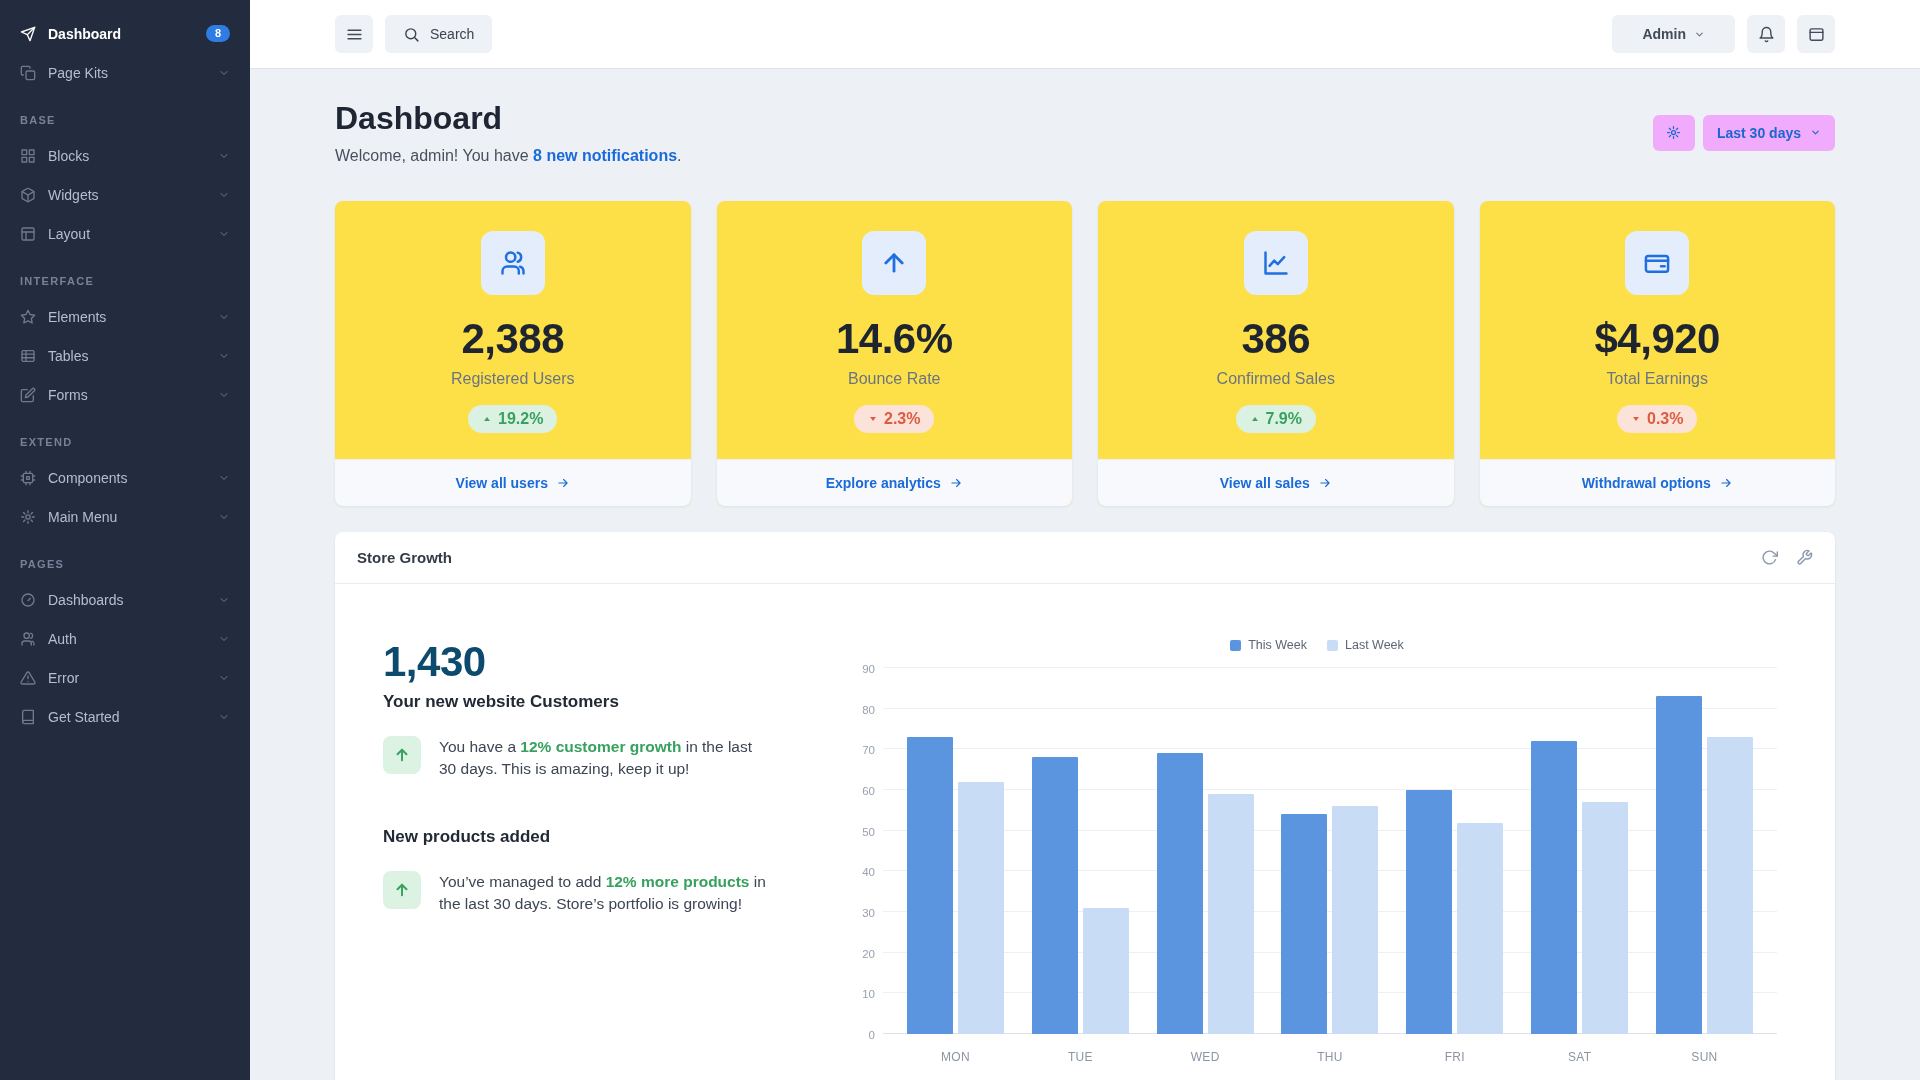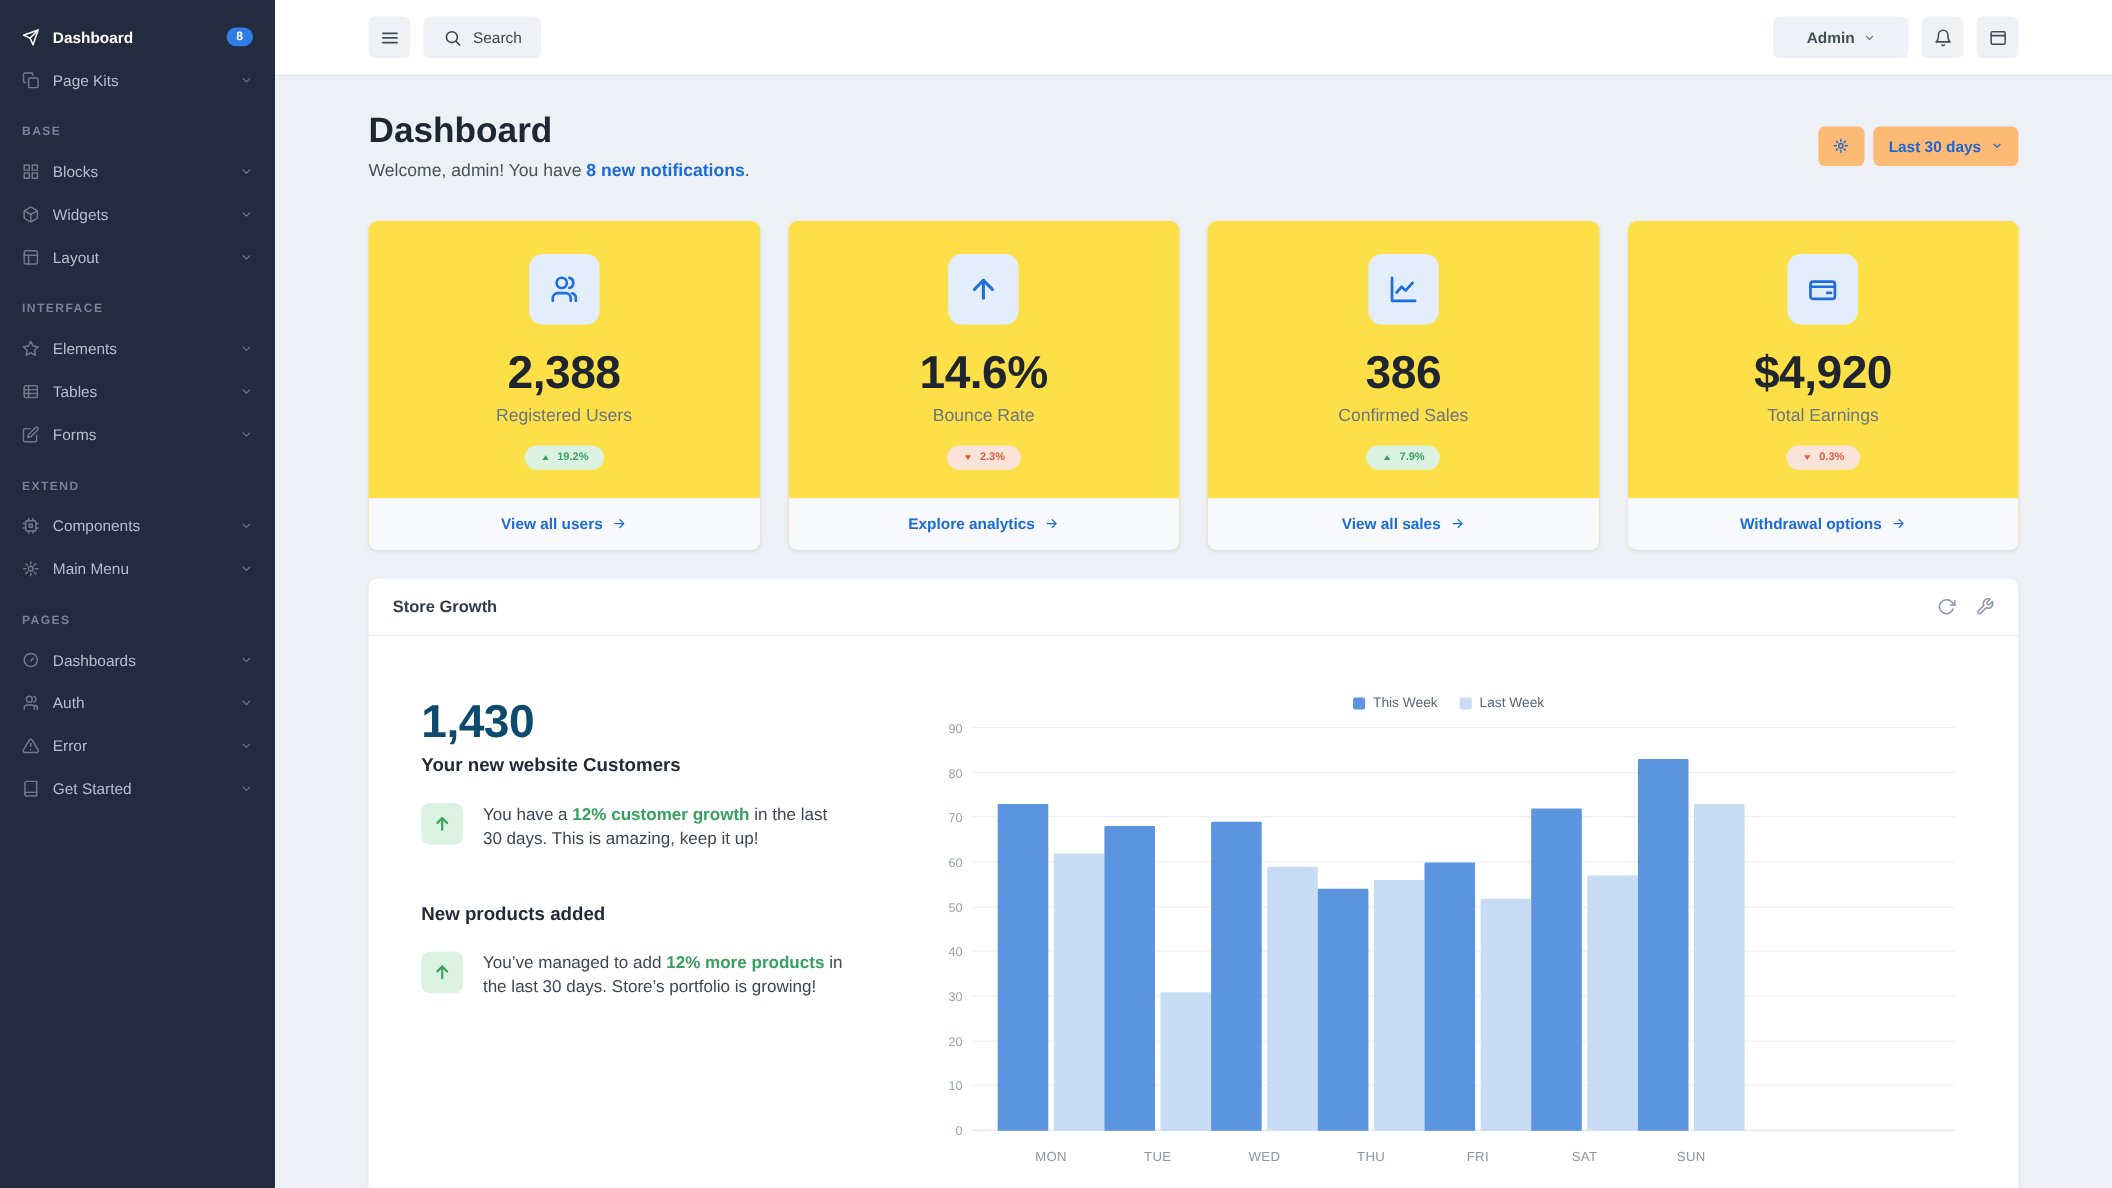--- a/index.html
+++ b/index.html
@@ -40,34 +40,34 @@
   .admin-btn .chev{width:11px;height:11px;color:#6c7582}
 
   .content{flex:1;overflow:hidden;padding-top:32px}
 
   
   .page-head{display:flex;align-items:center;justify-content:space-between;margin-bottom:36px}
   .page-title{font-size:32px;font-weight:700;color:#1e2633;margin-bottom:10px}
   .page-sub{font-size:16px;color:#49505c}
   .page-sub a{color:#1a6bd8;font-weight:600;text-decoration:none;cursor:pointer}
   .head-actions{display:flex;gap:8px;align-items:center}
-  .alt-btn{background:#fdba74;color:#1b66d2;border:none;border-radius:6px;height:36px;display:inline-flex;align-items:center;gap:9px;padding:0 14px;font-size:14px;font-weight:600;font-family:inherit;cursor:pointer}
+  .alt-btn{background:#f0abfc;color:#1b66d2;border:none;border-radius:6px;height:36px;display:inline-flex;align-items:center;gap:9px;padding:0 14px;font-size:14px;font-weight:600;font-family:inherit;cursor:pointer}
   .alt-btn.icon-only{width:42px;padding:0;justify-content:center}
   .alt-btn svg{width:15px;height:15px}
   .alt-btn .chev{width:11px;height:11px}
 
   
   .stat-grid{display:grid;grid-template-columns:repeat(4,1fr);gap:26px;margin-bottom:26px}
   .stat-card{background:#fde047;border-radius:8px;box-shadow:0 1px 3px rgba(25,38,63,.08);overflow:hidden;display:flex;flex-direction:column}
   .stat-body{padding:30px 20px 26px;display:flex;flex-direction:column;align-items:center}
   .stat-icon{width:64px;height:64px;border-radius:12px;background:#e3edfb;color:#1f6fe0;display:flex;align-items:center;justify-content:center;margin-bottom:20px}
   .stat-icon svg{width:28px;height:28px}
   .stat-value{font-size:42px;font-weight:700;color:#1e2531;letter-spacing:-.5px;margin-bottom:7px}
   .stat-label{font-size:16px;color:#6b7482;margin-bottom:17px}
-  .stat-badge{display:inline-flex;align-items:flex-start;gap:6px;font-size:10px;font-weight:700;padding:6px 14px;border-radius:14px;line-height:1}
+  .stat-badge{display:inline-flex;align-items:center;gap:6px;font-size:16px;font-weight:700;padding:6px 14px;border-radius:14px;line-height:1}
   .stat-badge.up{background:#dbf1e1;color:#38a15f}
   .stat-badge.down{background:#fbe3da;color:#dc5b41}
   .stat-badge svg{width:10px;height:10px}
   .stat-footer{border-top:1px solid #edf0f5;background:#f7f9fc;padding:14px;text-align:center}
   .stat-link{display:inline-flex;align-items:center;gap:8px;color:#1a6bd8;font-size:14px;font-weight:600;text-decoration:none;cursor:pointer}
   .stat-link svg{width:14px;height:14px}
 
   
   .panel{background:#fff;border-radius:8px;box-shadow:0 1px 3px rgba(25,38,63,.08)}
   .panel-header{height:52px;display:flex;align-items:center;justify-content:space-between;padding:0 22px;border-bottom:1px solid #e9edf3}
@@ -88,21 +88,21 @@
   .g-block+.g-block{margin-top:46px}
 
   .growth-chart{flex:1;min-width:0}
   .chart-legend{display:flex;justify-content:center;gap:20px;margin-bottom:16px}
   .legend-item{display:flex;align-items:center;gap:7px;font-size:12.5px;color:#5c6676;cursor:pointer}
   .legend-swatch{width:11px;height:11px;border-radius:2px;display:inline-block}
   .plot{position:relative;height:366px;margin:0 10px 60px 36px}
   .gridline{position:absolute;left:0;right:0;height:1px;background:#ecf0f5}
   .gridline.zero{background:#dde2ea}
   .ytick{position:absolute;left:-36px;width:28px;text-align:right;font-size:11.5px;color:#98a1b0}
-  .chart-groups{position:absolute;top:0;bottom:0;left:0;right:0;display:flex;padding:0 24px}
+  .chart-groups{position:absolute;top:0;bottom:0;left:0;right:0;display:flex;justify-content:space-between;padding:0 24px}
   .bar-group{position:relative;height:100%;display:flex;align-items:flex-end;gap:5px}
   .bar{width:46px;border-radius:1px 1px 0 0}
   .cat-label{position:absolute;top:calc(100% + 16px);left:50%;transform:translateX(-50%);font-size:12px;color:#8b95a4;letter-spacing:.3px;white-space:nowrap}
 </style>
 </head>
 <body>
 
 <aside class="sidebar">
   <nav class="nav">
       <div class="nav-item active">

